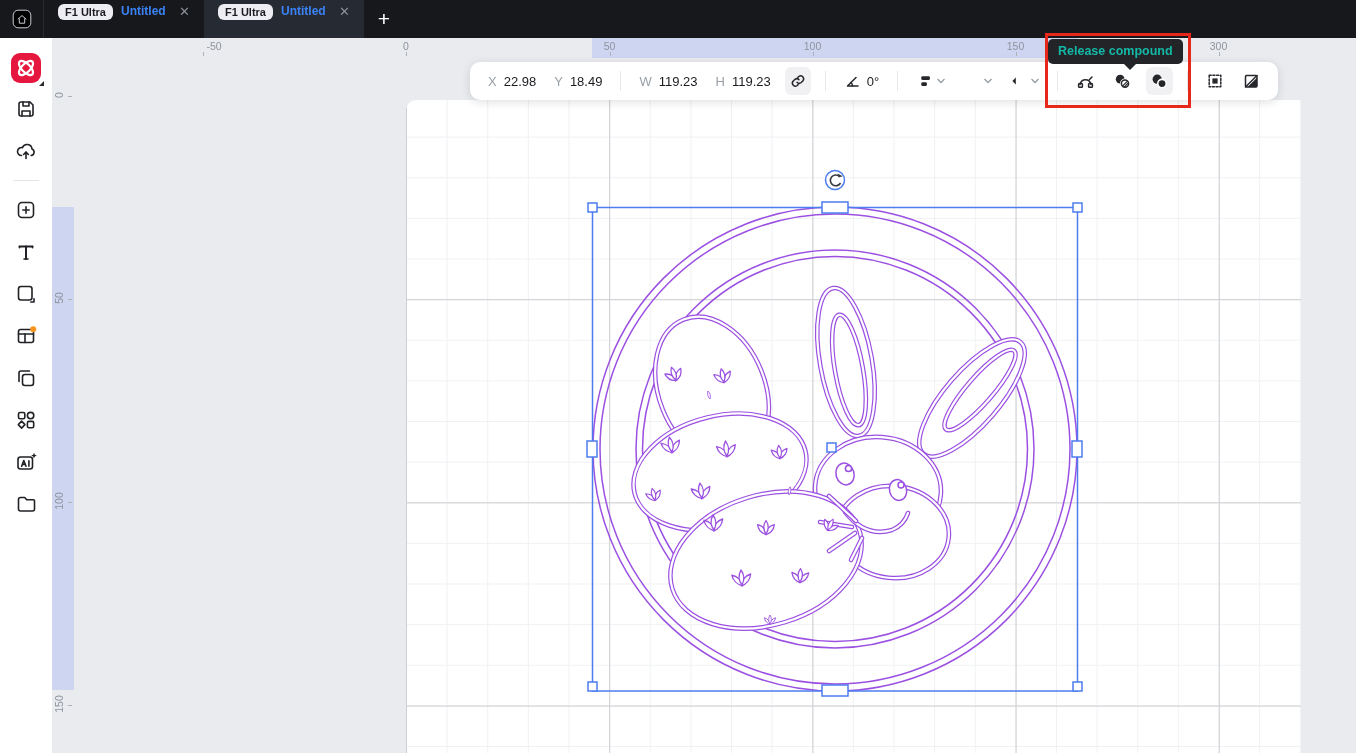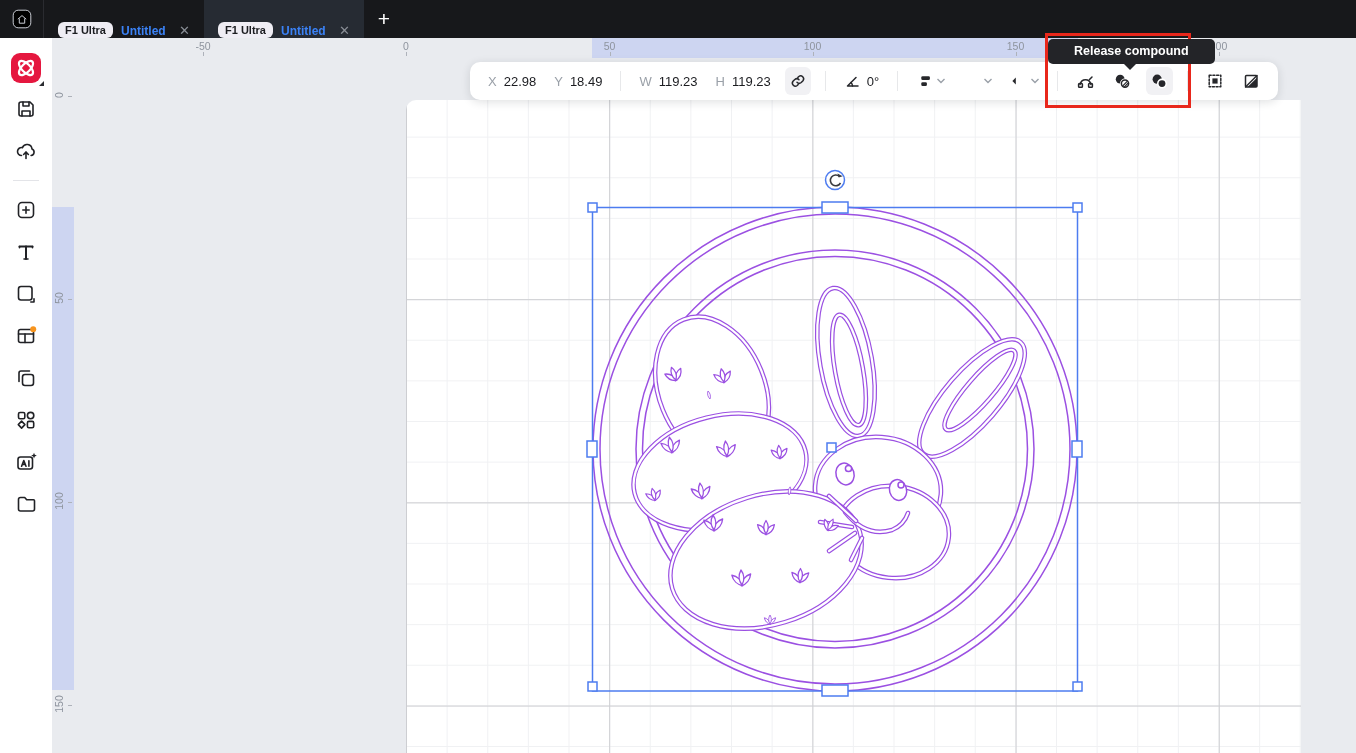--- a/index.html
+++ b/index.html
@@ -5,21 +5,21 @@
   * { margin:0; padding:0; box-sizing:border-box; }
   html,body { width:1356px; height:753px; overflow:hidden;
     font-family:"Liberation Sans","DejaVu Sans",sans-serif; background:#e9ebef; }
   body { position:relative; }
 
   
   .topbar { position:absolute; left:0; top:0; width:1356px; height:38px;
     background:var(--topbar-bg); display:flex; align-items:stretch; z-index:40; }
   .home-btn { width:44px; display:flex; align-items:center; justify-content:center;
     cursor:pointer; border-right:1px solid #2a2b30; }
-  .tab { display:flex; align-items:flex-end; gap:8px; padding:4px 12px 0 14px; width:160px; }
+  .tab { display:flex; align-items:flex-start; gap:8px; padding:4px 12px 0 14px; width:160px; }
   .tab.active { background:var(--tab-active-bg); }
   .pill { background:#efedf4; color:#1b1c20; font-size:11px; font-weight:bold;
     padding:2px 7px; border-radius:6px; white-space:nowrap; }
   .tab-title { color:#3b82f6; font-size:12px; font-weight:600; flex:1; }
   .tab-close { color:#8a8f97; font-size:13px; cursor:pointer; padding:0 2px; }
   .newtab { color:#fff; font-size:21px; font-weight:300; display:flex; align-items:center;
     justify-content:center; width:40px; cursor:pointer; }
 
   
   .ruler-h { position:absolute; left:0; top:38px; width:1356px; height:20px;
@@ -81,22 +81,22 @@
   .tb-btn { display:flex; align-items:center; justify-content:center; cursor:pointer;
     height:28px; padding:0 4px; border-radius:6px; }
   .tb-btn svg { stroke:#26272b; fill:none; stroke-width:1.5; stroke-linecap:round; stroke-linejoin:round; }
   .tb-btn.litebg { background:#f1f1f4; }
   .rot-val { color:#1b1c20; font-size:13px; margin-left:5px; }
   .chev { margin-left:3px; }
   .drop { display:flex; align-items:center; cursor:pointer; padding:0 3px; }
 
   
   .tooltip { position:absolute; left:1048px; top:39px; height:25px; z-index:70;
-    background:var(--tooltip-bg); color:#ffffff; font-size:12.5px; font-weight:600;
-    line-height:25px; padding:0 26px; border-radius:5px; white-space:nowrap; }
+    background:var(--tooltip-bg); color:#14b8a6; font-size:12.5px; font-weight:600;
+    line-height:25px; padding:0 10px; border-radius:5px; white-space:nowrap; }
   .tooltip::after { content:""; position:absolute; left:76px; top:25px;
     border:6px solid transparent; border-top-color:var(--tooltip-bg); border-bottom-width:0; }
   .red-rect { position:absolute; left:1045px; top:33px; width:146px; height:75px;
     border:3px solid var(--annotation-red); z-index:65; pointer-events:none; }
 </style>
 </head>
 <body>
 
 <div class="topbar">
   <div class="home-btn">
@@ -114,21 +114,21 @@
   <div class="tab active">
     <span class="pill">F1 Ultra</span>
     <span class="tab-title">Untitled</span>
     <span class="tab-close">✕</span>
   </div>
   <div class="newtab">+</div>
 </div>
 
 <div class="ruler-h" id="ruler-h">
     <div class="r-hl" style="left: 592px; width: 486px;"></div>
-    <span class="rh-lab" style="left: 203px;">-50</span>
+    <span class="rh-lab" style="left: 214px;">-50</span>
     <i class="rh-tick" style="left: 203px;"></i>
     <span class="rh-lab" style="left: 406px;">0</span>
     <i class="rh-tick" style="left: 406px;"></i>
     <span class="rh-lab" style="left: 609.5px;">50</span>
     <i class="rh-tick" style="left: 609.5px;"></i>
     <span class="rh-lab" style="left: 812.5px;">100</span>
     <i class="rh-tick" style="left: 812.5px;"></i>
     <span class="rh-lab" style="left: 1015.5px;">150</span>
     <i class="rh-tick" style="left: 1015.5px;"></i>
     <span class="rh-lab" style="left: 1218.5px;">300</span>

